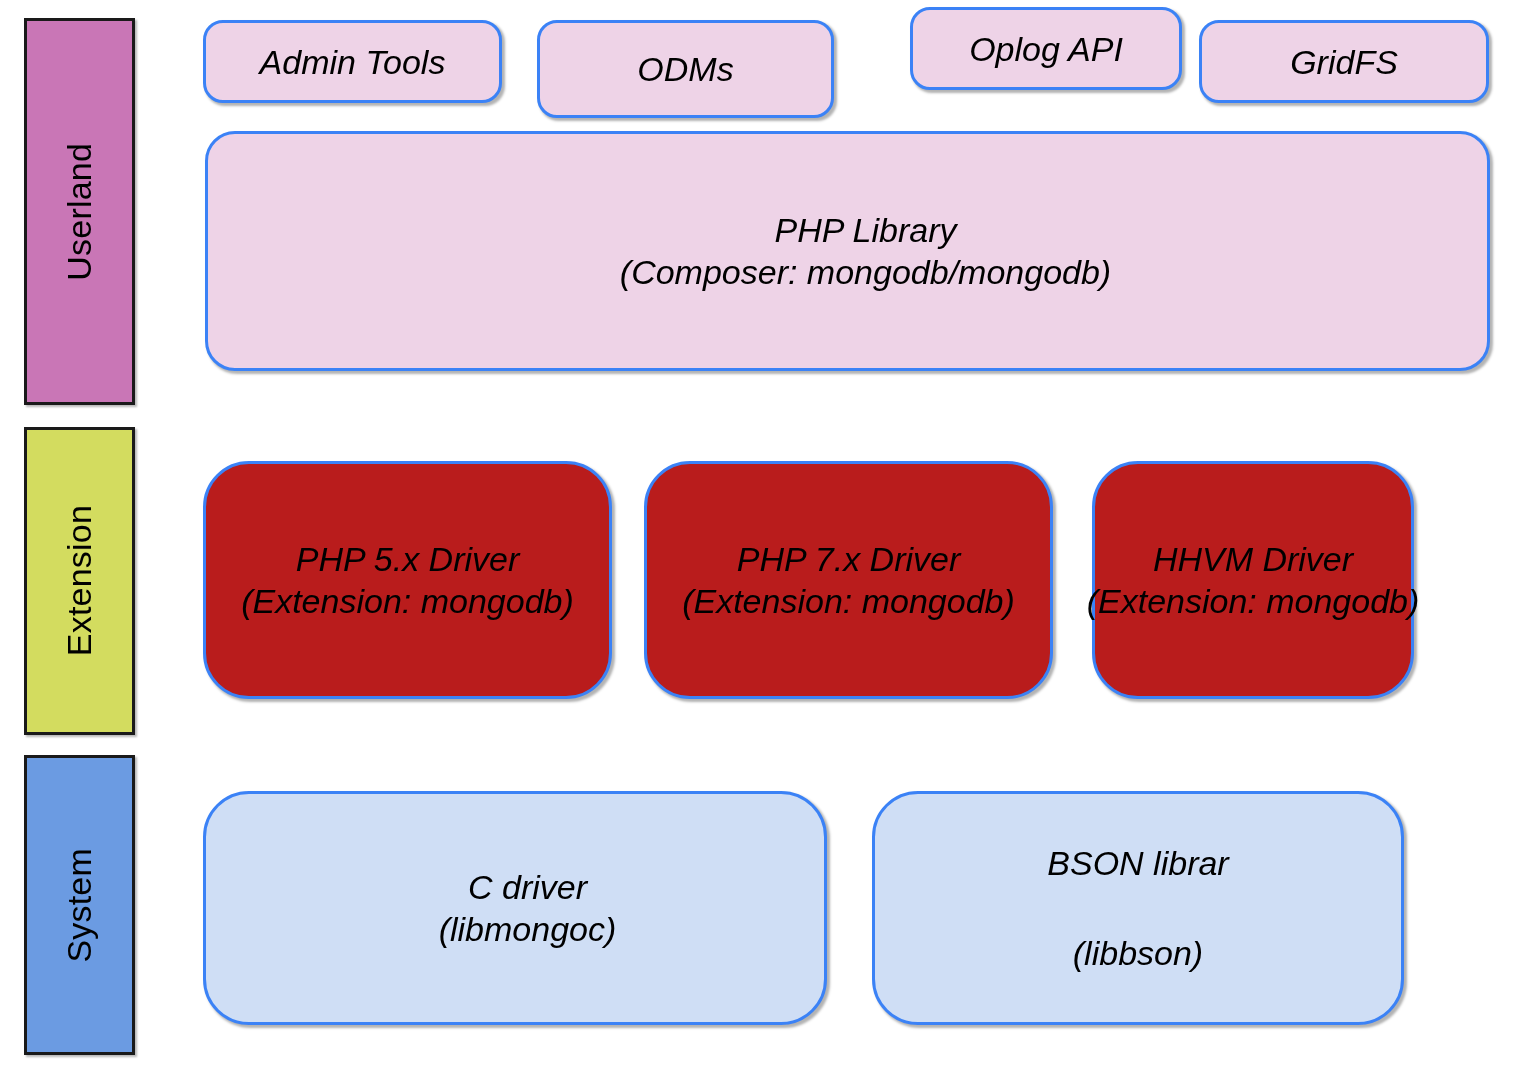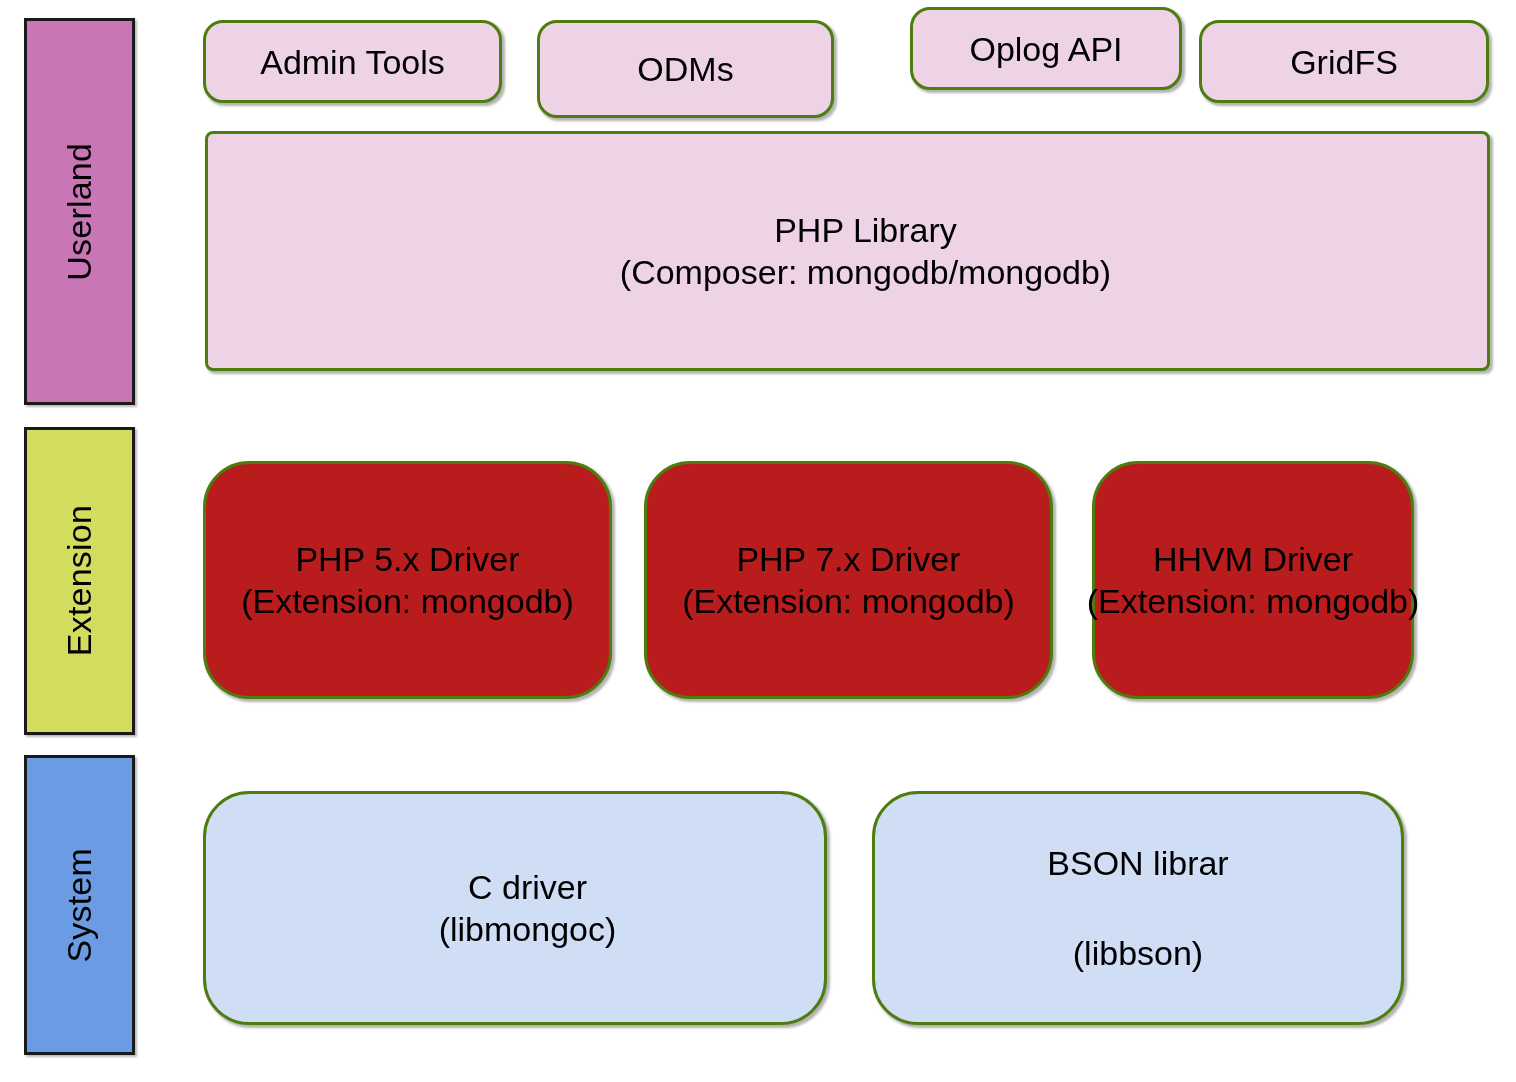--- a/index.html
+++ b/index.html
@@ -34,45 +34,46 @@
     font-size: 34px;
     color: #000000;
     letter-spacing: 0.2px;
     white-space: nowrap;
   }
 
   
   .node {
     position: absolute;
     box-sizing: border-box;
-    border: 3px solid #4d7c0f;
+    border: 3px solid #3b82f6;
     display: flex;
     flex-direction: column;
     align-items: center;
     justify-content: center;
     text-align: center;
     box-shadow: 2.5px 2.5px 2.5px rgba(0,0,0,0.30);
+    font-style: italic;
   }
   .node .line {
     font-size: 34px;
     line-height: 42px;
     color: #000000;
     white-space: nowrap;
   }
 
   
   .fill-userland-bar { background: #c976b6; }
   .fill-userland     { background: #eed3e7; }
   .fill-extension-bar{ background: #d3dc5f; }
   .fill-extension    { background: #b91c1c; }
   .fill-system-bar   { background: #6b9be2; }
   .fill-system       { background: #cfdef5; }
 
   .r-small  { border-radius: 20px; }
-  .r-medium { border-radius: 8px; padding-left: 36px; }
+  .r-medium { border-radius: 30px; padding-left: 36px; }
   .r-large  { border-radius: 46px; }
 </style>
 </head>
 <body>
 
 <div id="diagram">
 
   <div class="layer-bar fill-userland-bar" style="left:24px; top:18px; width:111px; height:387px;">
     <span class="layer-label">Userland</span>
   </div>

